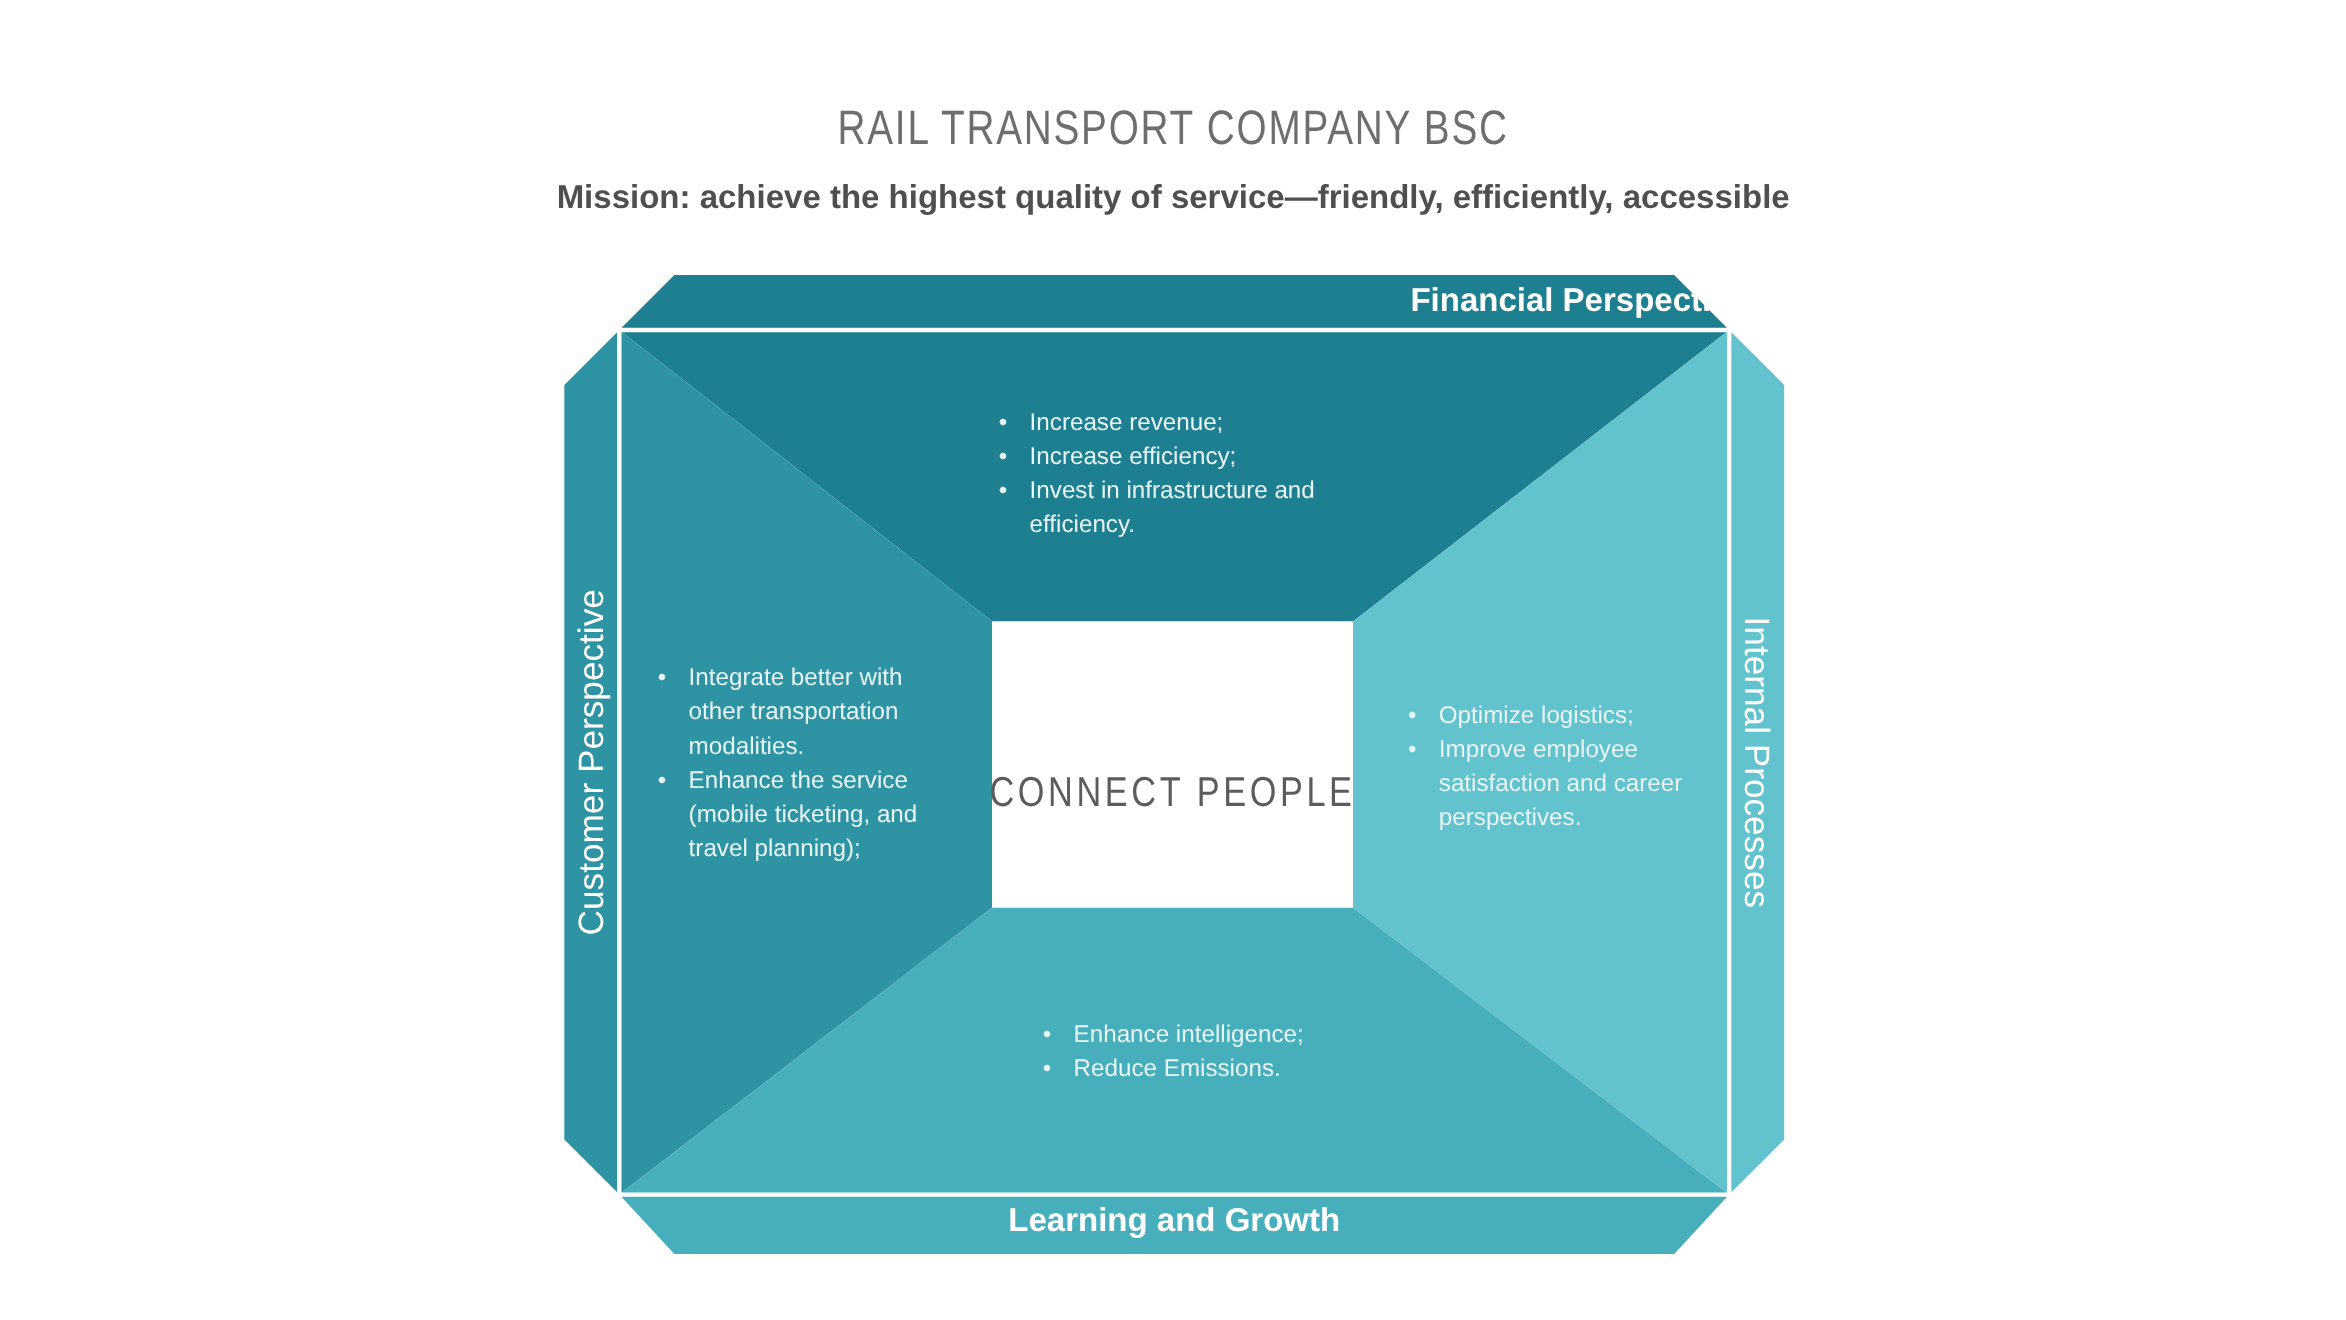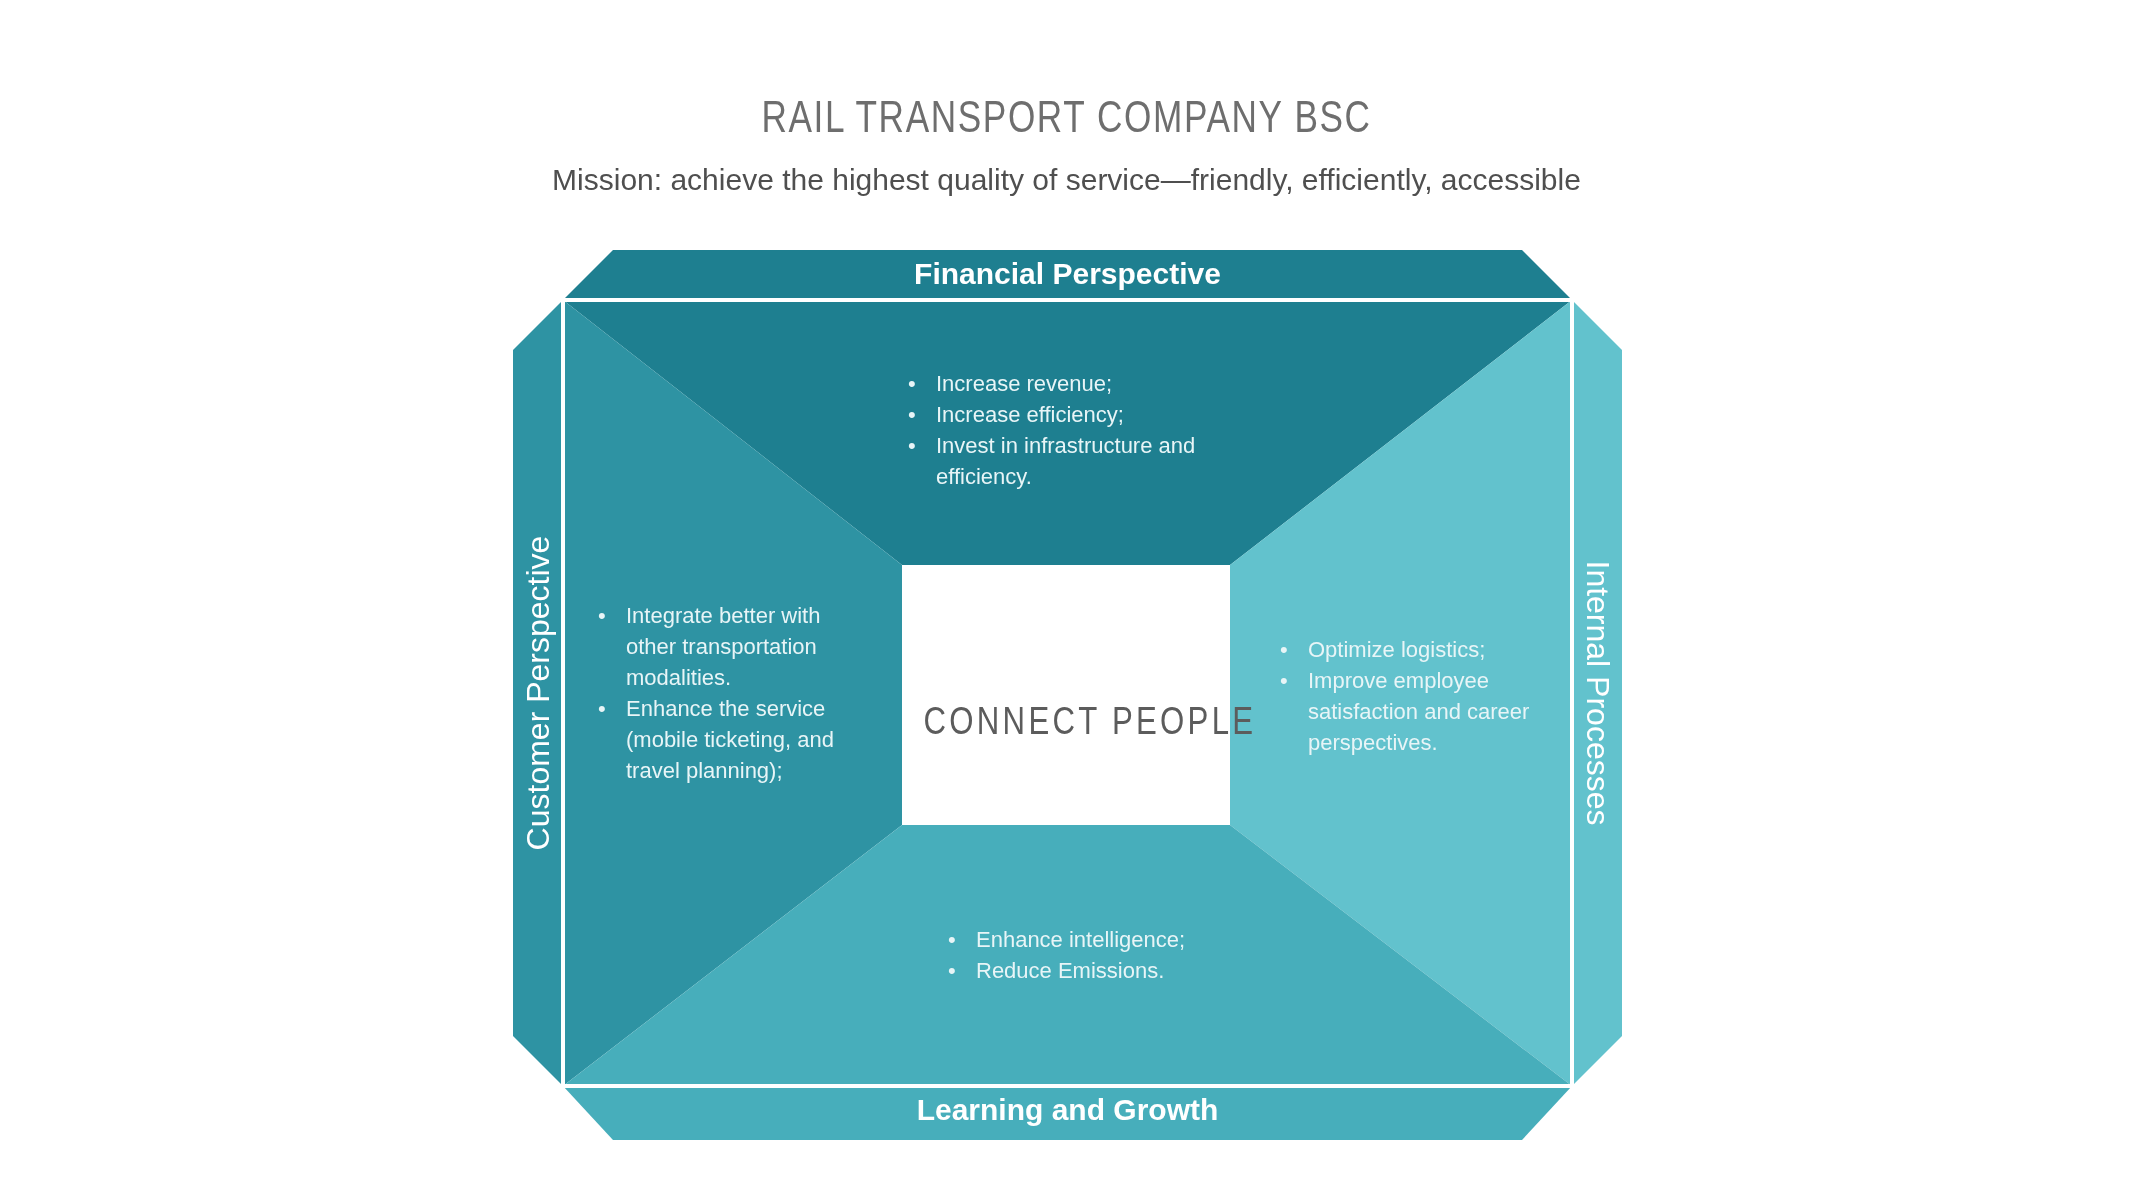--- a/index.html
+++ b/index.html
@@ -22,48 +22,48 @@
     font-weight: 500;
     letter-spacing: 2px;
     color: #6E6E6E;
     transform: scaleX(0.8);
   }
   .mission {
     position: absolute;
     top: 163px; left: 0; width: 100%;
     text-align: center;
     font-size: 30px;
-    font-weight: 400;
+    font-weight: 700;
     color: #4F4F4F;
   }
   svg.shapes { position: absolute; left: 0; top: 0; }
 
   .band-label {
     position: absolute;
     color: #ffffff;
     font-size: 30px;
     font-weight: 600;
     text-align: center;
   }
-  .band-label.top    { left: 563px; top: 257px; width: 1009px; }
+  .band-label.top    { left: 580px; top: 257px; width: 1009px; text-align: right; }
   .band-label.bottom { left: 563px; top: 1093px; width: 1009px; }
 
   .vlabel {
     position: absolute;
     color: #ffffff;
     font-size: 32px;
     font-weight: 400;
     white-space: nowrap;
   }
   .vlabel.left  { left: 538px;  top: 693px; transform: translate(-50%,-50%) rotate(-90deg); }
   .vlabel.right { left: 1597px; top: 693px; transform: translate(-50%,-50%) rotate(90deg); }
 
   .center-label {
     position: absolute;
-    left: 926px; top: 565px; width: 328px; height: 312px;
+    left: 902px; top: 565px; width: 328px; height: 312px;
     display: flex; align-items: center; justify-content: center;
     color: #5C5C5C;
   }
   .center-label .condensed {
     font-size: 38px;
     font-weight: 500;
     letter-spacing: 4px;
     white-space: nowrap;
     transform: scaleX(0.82);
   }

